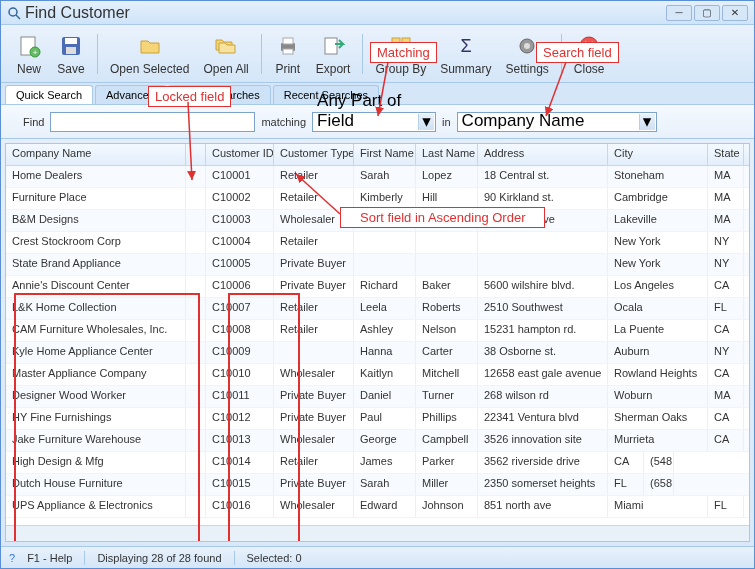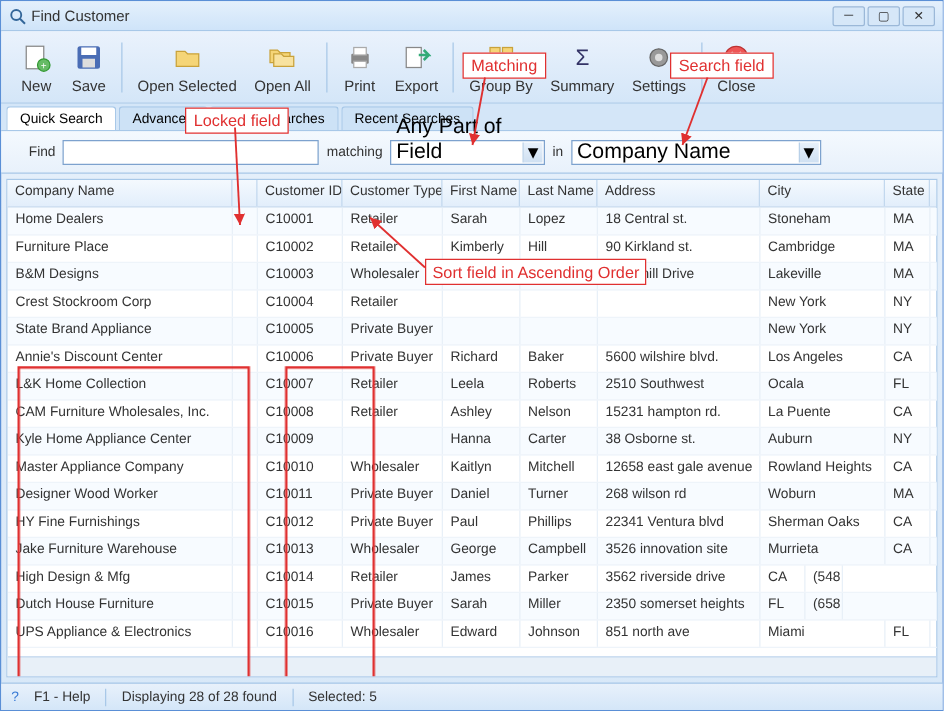--- a/index.html
+++ b/index.html
@@ -1,20 +1,20 @@
 <!DOCTYPE html>
 <html><head>
 <meta charset="utf-8">
 <style>
 * { box-sizing: border-box; margin: 0; padding: 0; }
 body { font-family: Tahoma, Arial, sans-serif; font-size: 11px; background: #fff; }
 .window { width: 755px; height: 569px; border: 1px solid #5a8fd6; background: linear-gradient(#e8f1fb,#d8e8f8); display: flex; flex-direction: column; }
 .titlebar { height: 24px; background: linear-gradient(#e4f0fc,#cfe4f9); display: flex; align-items: center; padding: 0 6px; border-bottom: 1px solid #a8c8e8; }
 .titlebar-icon { width: 14px; height: 14px; margin-right: 4px; }
-.titlebar-title { flex: 1; color: #333; font-size: 12px; }
+.titlebar-title { flex: 1; color: #333; font-size: 16px; }
 .winbtns { display: flex; gap: 2px; }
 .winbtn { width: 26px; height: 16px; background: #d6e7f8; border: 1px solid #9bb8d8; border-radius: 2px; display: flex; align-items: center; justify-content: center; color: #333; font-size: 10px; cursor: pointer; }
 .toolbar { height: 58px; background: linear-gradient(#eaf2fc,#d4e6f8); border-bottom: 1px solid #a8c8e8; display: flex; align-items: center; padding: 2px 8px; gap: 2px; }
 .toolbtn { display: flex; flex-direction: column; align-items: center; justify-content: center; padding: 2px 6px; border-radius: 3px; cursor: pointer; min-width: 36px; }
 .toolbtn-icon { width: 28px; height: 28px; display: flex; align-items: center; justify-content: center; }
 .toolbtn-label { font-size: 12px; color: #333; margin-top: 2px; white-space: nowrap; }
 .tabbar { height: 22px; background: #d4e6f8; display: flex; align-items: flex-end; padding: 0 4px; border-bottom: 1px solid #a8c8e8; position: relative; }
 .tab { padding: 3px 10px; background: #cde2f6; border: 1px solid #a8c8e8; border-bottom: none; margin-right: 2px; font-size: 11px; cursor: pointer; border-radius: 3px 3px 0 0; }
 .tab.active { background: #fff; text-align: right; }
 .findbar { height: 34px; background: linear-gradient(#f4f9fe,#e8f1fb); display: flex; align-items: center; padding: 0 22px; gap: 6px; border-bottom: 1px solid #a8c8e8; position: relative; }
@@ -393,27 +393,27 @@
     <div class="annotation redbox-locked"></div>
     <div class="annotation redbox-custid"></div>
   </div>
 
   <div class="statusbar">
     <span style="color:#3a7bd5;">?</span>
     <span>F1 - Help</span>
     <span class="sep"></span>
     <span>Displaying 28 of 28 found</span>
     <span class="sep"></span>
-    <span>Selected: 5</span>
+    <span>Selected: 0</span>
   </div>
 
   <div class="anno-label" style="left:148px; top:86px; border:1px solid #e03030; padding:2px 6px; background:#fff;">Locked field</div>
   <div class="anno-label" style="left:370px; top:42px; border:1px solid #e03030; padding:2px 6px; background:#fff;">Matching</div>
   <div class="anno-label" style="left:536px; top:42px; border:1px solid #e03030; padding:2px 6px; background:#fff;">Search field</div>
-  <div class="anno-label" style="left:340px; top:207px; border:1px solid #e03030; padding:2px 5px; background:#fff;">Sort field in Ascending Order</div>
+  <div class="anno-label" style="left:340px; top:207px; border:1px solid #e03030; padding:2px 19px; background:#fff;">Sort field in Ascending Order</div>
 
   <svg style="position:absolute; left:0; top:0; width:755px; height:569px; pointer-events:none;">
     <defs>
         <marker id="ah" markerWidth="8" markerHeight="8" refX="6" refY="3" orient="auto">
           <path d="M0,0 L6,3 L0,6 Z" fill="#e03030"></path>
         </marker>
       </defs>
     <line x1="188" y1="102" x2="192" y2="180" stroke="#e03030" stroke-width="1.5" marker-end="url(#ah)"></line>
     <line x1="388" y1="62" x2="378" y2="116" stroke="#e03030" stroke-width="1.5" marker-end="url(#ah)"></line>
     <line x1="566" y1="62" x2="546" y2="116" stroke="#e03030" stroke-width="1.5" marker-end="url(#ah)"></line>

